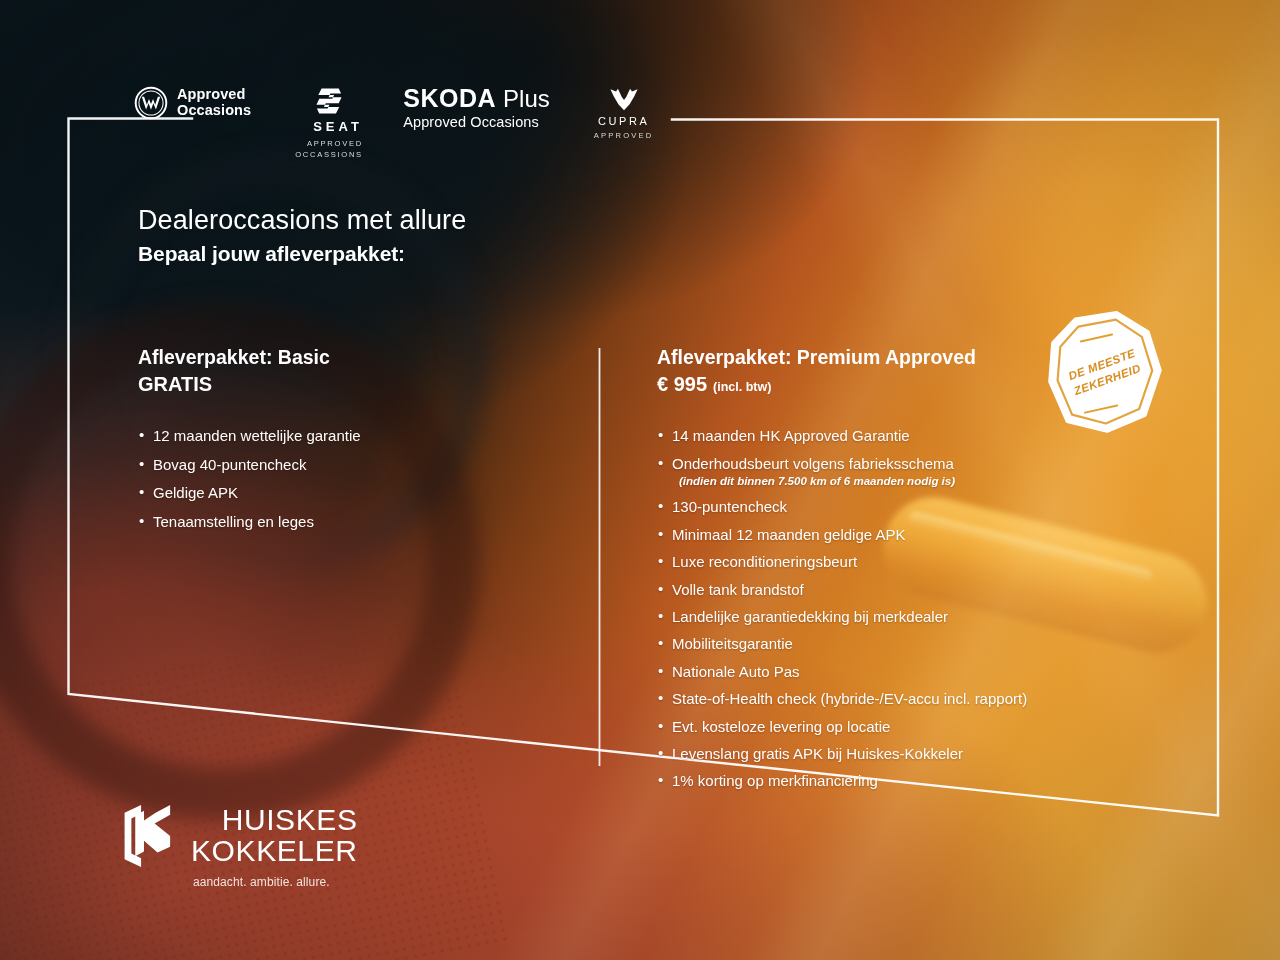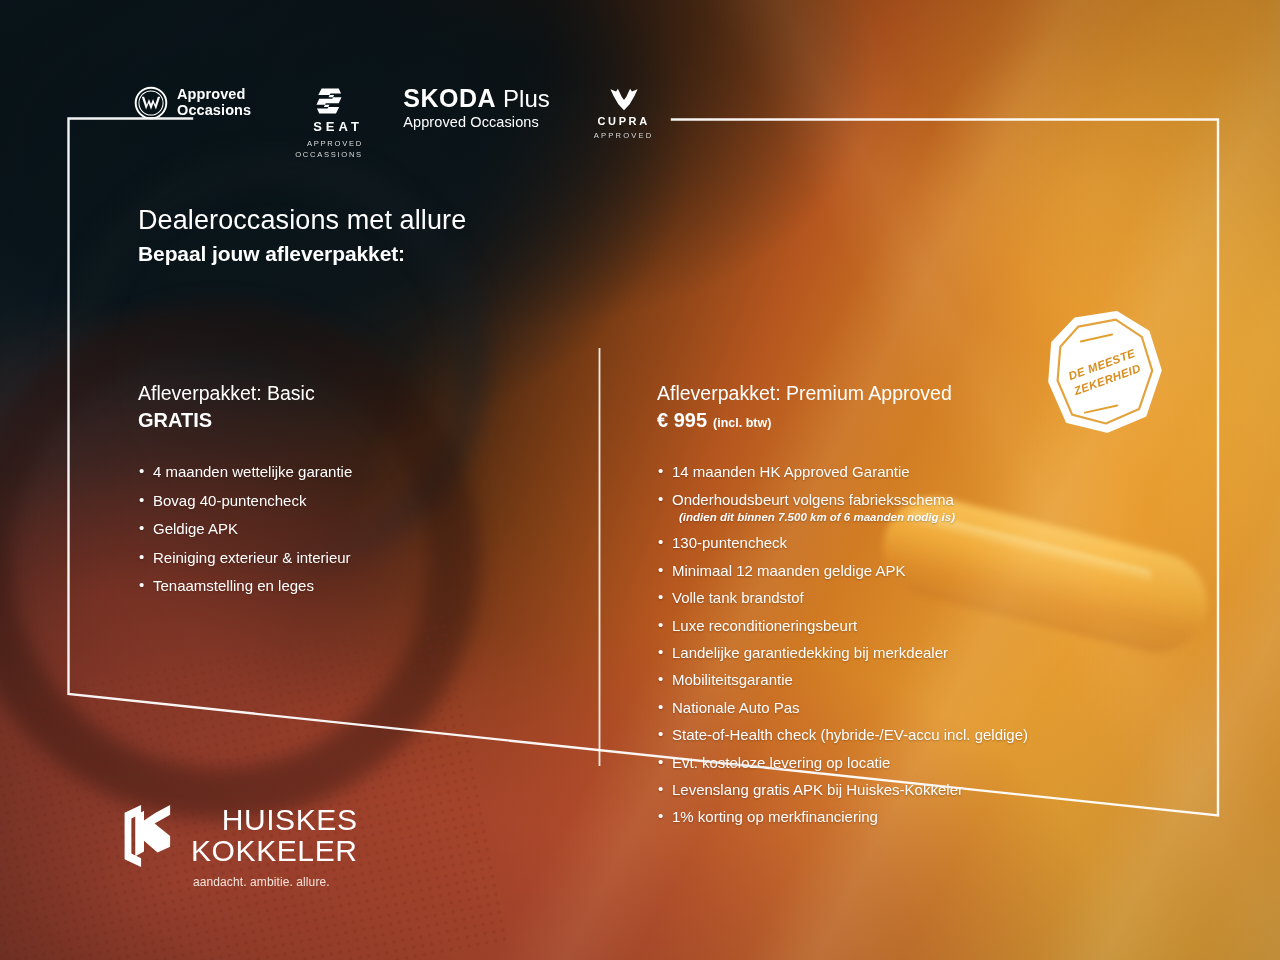--- a/index.html
+++ b/index.html
@@ -133,34 +133,34 @@
   
   .skoda-wrap { margin-left: 30px; }
   .skoda-top { display: flex; align-items: baseline; gap: 7px; }
   .skoda-word { font-size: 25px; font-weight: 700; letter-spacing: .5px; line-height: 1; }
   .skoda-plus { font-size: 24px; font-weight: 400; line-height: 1; }
   .skoda-sub { font-size: 14.5px; font-weight: 400; margin-top: 3px; letter-spacing: .1px; }
 
   
   .cupra-wrap { margin-left: 44px; text-align: center; width: 84px; padding-top: 2px; }
   .cupra-mark { display:block; margin: 0 auto 5px; width: 30px; height: 23px; }
-  .cupra-word { font-size: 11px; font-weight: 700; letter-spacing: 2.6px; line-height: 1; }
+  .cupra-word { font-size: 11px; font-weight: 400; letter-spacing: 2.6px; line-height: 1; }
   .cupra-sub { font-size: 7.6px; font-weight: 400; letter-spacing: 2.2px; margin-top: 4px; color: #d8d8d8; }
 
   
   .headline { position: absolute; left: 138px; top: 204px; color: #fff; }
   .headline .kicker { font-size: 27px; font-weight: 300; letter-spacing: .1px; line-height: 1.25; }
   .headline .title { font-size: 21px; font-weight: 700; letter-spacing: -.1px; margin-top: 4px; }
 
   
   .col { position: absolute; color: #fff; }
   .col-basic { left: 138px; top: 345px; width: 430px; }
   .col-premium { left: 657px; top: 345px; width: 490px; }
 
-  .pkg-name { font-size: 19.5px; font-weight: 400; line-height: 1.3; margin-top: 36px; }
+  .pkg-name { font-size: 19.5px; font-weight: 700; line-height: 1.3; }
   .pkg-price { font-size: 20px; font-weight: 700; line-height: 1.3; margin-top: 1px; }
   .pkg-price .vat { font-size: 12.5px; font-weight: 700; margin-left: 6px; }
 
   ul.feat { list-style: none; margin-top: 30px; }
   ul.feat li {
     position: relative;
     font-size: 15px;
     font-weight: 400;
     line-height: 1.16;
     padding-left: 15px;
@@ -284,47 +284,46 @@
 
   <div class="headline">
     <div class="kicker">Dealeroccasions met allure</div>
     <div class="title">Bepaal jouw afleverpakket:</div>
   </div>
 
   <div class="col col-basic">
     <div class="pkg-name">Afleverpakket: Basic</div>
     <div class="pkg-price">GRATIS</div>
     <ul class="feat">
-      <li><span>4 maanden wettelijke garantie</span></li>
+      <li><span>12 maanden wettelijke garantie</span></li>
       <li><span>Bovag 40-puntencheck</span></li>
       <li><span>Geldige APK</span></li>
-      <li><span>Reiniging exterieur &amp; interieur</span></li>
       <li><span>Tenaamstelling en leges</span></li>
     </ul>
   </div>
 
   <div class="col col-premium">
     <div class="pkg-name">Afleverpakket: Premium Approved</div>
     <div class="pkg-price">
       <span>€ 995</span><span class="vat">(incl. btw)</span>
     </div>
     <ul class="feat">
       <li><span>14 maanden HK Approved Garantie</span></li>
       <li>
         <span>Onderhoudsbeurt volgens fabrieksschema</span>
         <span class="note">(indien dit binnen 7.500 km of 6 maanden nodig is)</span>
       </li>
       <li><span>130-puntencheck</span></li>
       <li><span>Minimaal 12 maanden geldige APK</span></li>
+      <li><span>Luxe reconditioneringsbeurt</span></li>
       <li><span>Volle tank brandstof</span></li>
-      <li><span>Luxe reconditioneringsbeurt</span></li>
       <li><span>Landelijke garantiedekking bij merkdealer</span></li>
       <li><span>Mobiliteitsgarantie</span></li>
       <li><span>Nationale Auto Pas</span></li>
-      <li><span>State-of-Health check (hybride-/EV-accu incl. geldige)</span></li>
+      <li><span>State-of-Health check (hybride-/EV-accu incl. rapport)</span></li>
       <li><span>Evt. kosteloze levering op locatie</span></li>
       <li><span>Levenslang gratis APK bij Huiskes-Kokkeler</span></li>
       <li><span>1% korting op merkfinanciering</span></li>
     </ul>
   </div>
 
   <div class="seal">
     <svg viewBox="0 0 118 124" xmlns="http://www.w3.org/2000/svg">
       <path d="M 38 4 L 80 4 L 108 28 L 114 68 L 92 110 L 52 120 L 14 104 L 3 62 L 12 24 Z" fill="#ffffff" stroke="#ffffff" stroke-width="3" stroke-linejoin="round"></path>
       <path d="M 40 12 L 78 11 L 101 32 L 106 67 L 87 103 L 52 112 L 20 98 L 11 62 L 19 29 Z" fill="none" stroke="#e09a2b" stroke-width="2.2" stroke-linejoin="round" opacity="0.9"></path>

